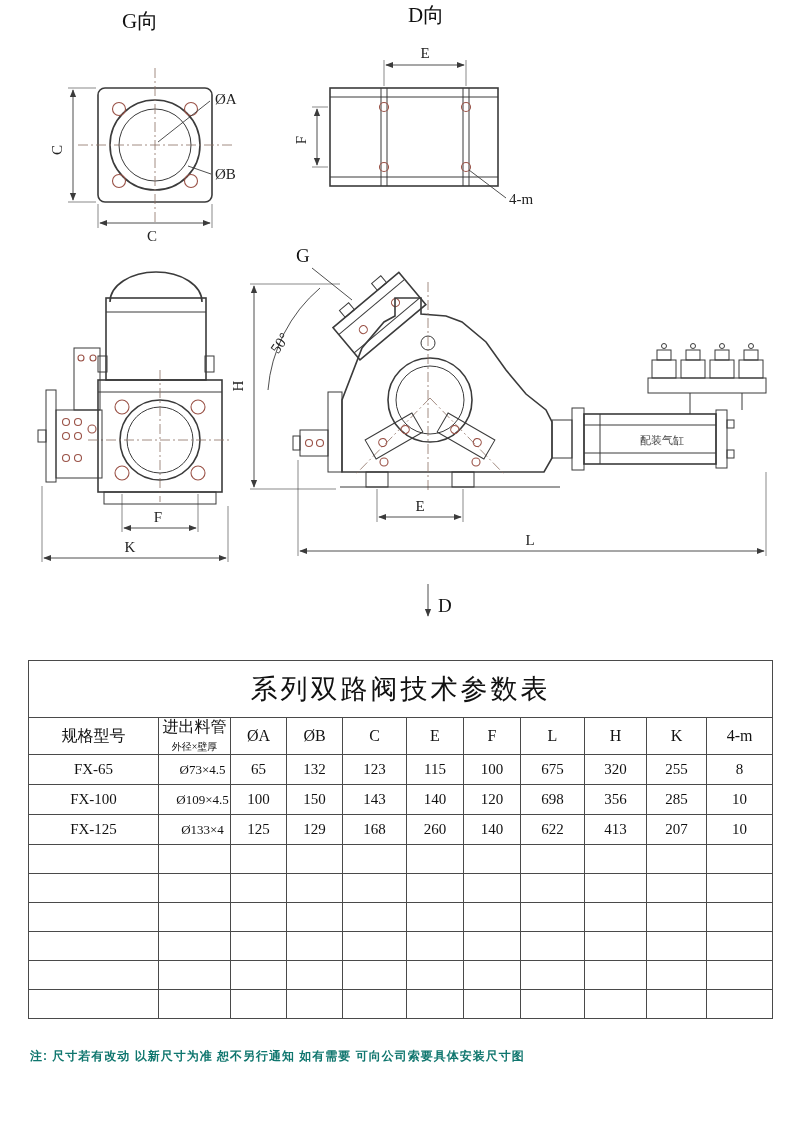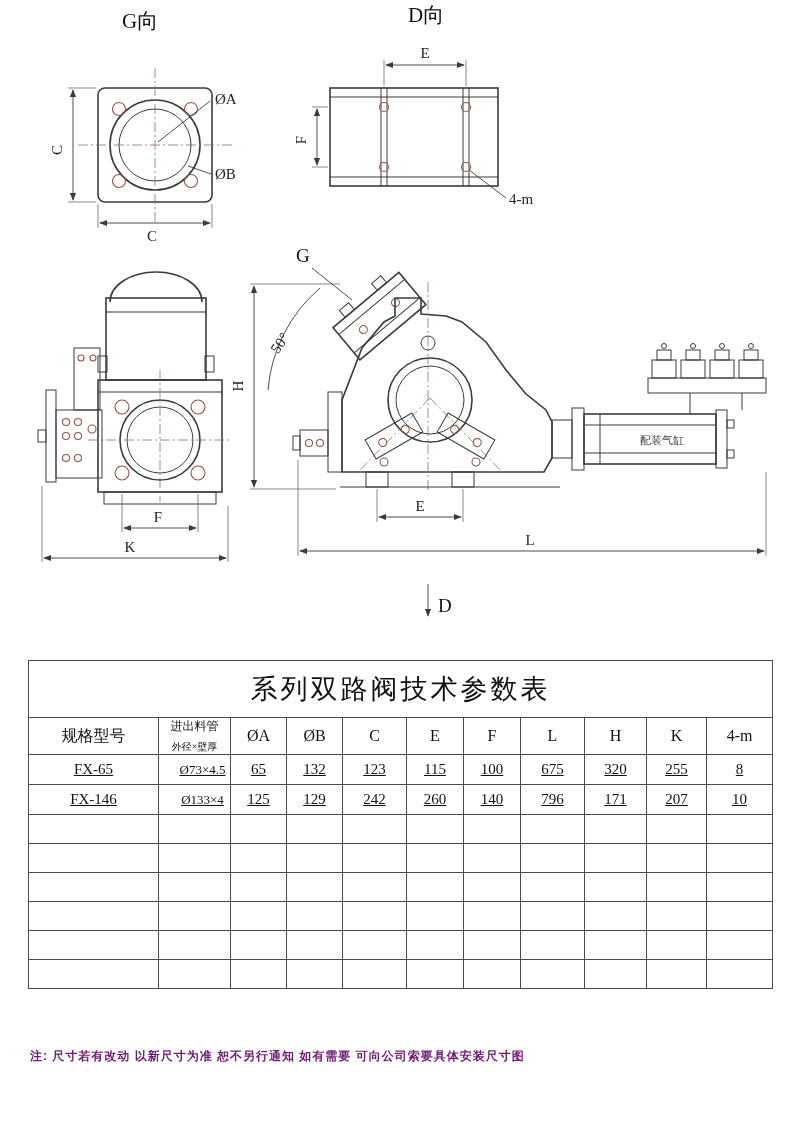--- a/index.html
+++ b/index.html
@@ -19,28 +19,28 @@
   text.dimtxt    {font-size:15px;fill:#222;font-family:"Liberation Serif","DejaVu Serif",serif;}
   text.smalltxt  {font-size:11px;fill:#444;font-family:"Liberation Serif","DejaVu Serif",serif;}
 
   
   .table-wrap{position:absolute;left:28px;top:660px;width:744px;}
   table.spec{border-collapse:collapse;width:744px;table-layout:fixed;}
   table.spec td{border:1px solid #4a4a4a;text-align:center;vertical-align:middle;
                 font-size:15px;color:#111;padding:0;overflow:hidden;}
   tr.title-row td{height:56px;font-size:27px;letter-spacing:3px;border-bottom:1px solid #4a4a4a;}
   tr.head-row td{height:36px;font-size:16px;}
-  tr.head-row td .pipe1{font-size:12px;line-height:13px;}
+  tr.head-row td .pipe1{font-size:16px;line-height:13px;}
   tr.head-row td .pipe2{font-size:10px;line-height:11px;margin-top:8px;}
-  tr.data-row td{height:29px;text-decoration:underline;}
+  tr.data-row td{height:29px;}
   tr.data-row td.pipe-cell{font-size:13px;padding-left:16px;}
   tr.empty-row td{height:28px;}
 
   .note{position:absolute;left:30px;top:1048px;font-size:12px;font-weight:600;
-        color:#701a75;letter-spacing:1px;font-family:"Liberation Sans","DejaVu Sans",sans-serif;}
+        color:#0f766e;letter-spacing:1px;font-family:"Liberation Sans","DejaVu Sans",sans-serif;}
 </style>
 </head>
 <body>
 
 <svg class="drawing" width="800" height="650" viewBox="0 0 800 650">
   <defs>
     <marker id="arr" viewBox="0 0 10 10" refX="9" refY="5" markerWidth="9" markerHeight="9" orient="auto-start-reverse">
       <path d="M0,1 L10,5 L0,9 z" fill="#3b3b3b"></path>
     </marker>
   </defs>
@@ -274,29 +274,42 @@
       <td>132</td>
       <td>123</td>
       <td>115</td>
       <td>100</td>
       <td>675</td>
       <td>320</td>
       <td>255</td>
       <td>8</td>
     </tr>
     <tr class="data-row">
-      <td>FX-146</td>
+      <td>FX-100</td>
+      <td class="pipe-cell">Ø109×4.5</td>
+      <td>100</td>
+      <td>150</td>
+      <td>143</td>
+      <td>140</td>
+      <td>120</td>
+      <td>698</td>
+      <td>356</td>
+      <td>285</td>
+      <td>10</td>
+    </tr>
+    <tr class="data-row">
+      <td>FX-125</td>
       <td class="pipe-cell">Ø133×4</td>
       <td>125</td>
       <td>129</td>
-      <td>242</td>
+      <td>168</td>
       <td>260</td>
       <td>140</td>
-      <td>796</td>
-      <td>171</td>
+      <td>622</td>
+      <td>413</td>
       <td>207</td>
       <td>10</td>
     </tr>
 
     <tr class="empty-row">
           <td></td>
           <td></td>
           <td></td>
           <td></td>
           <td></td>

